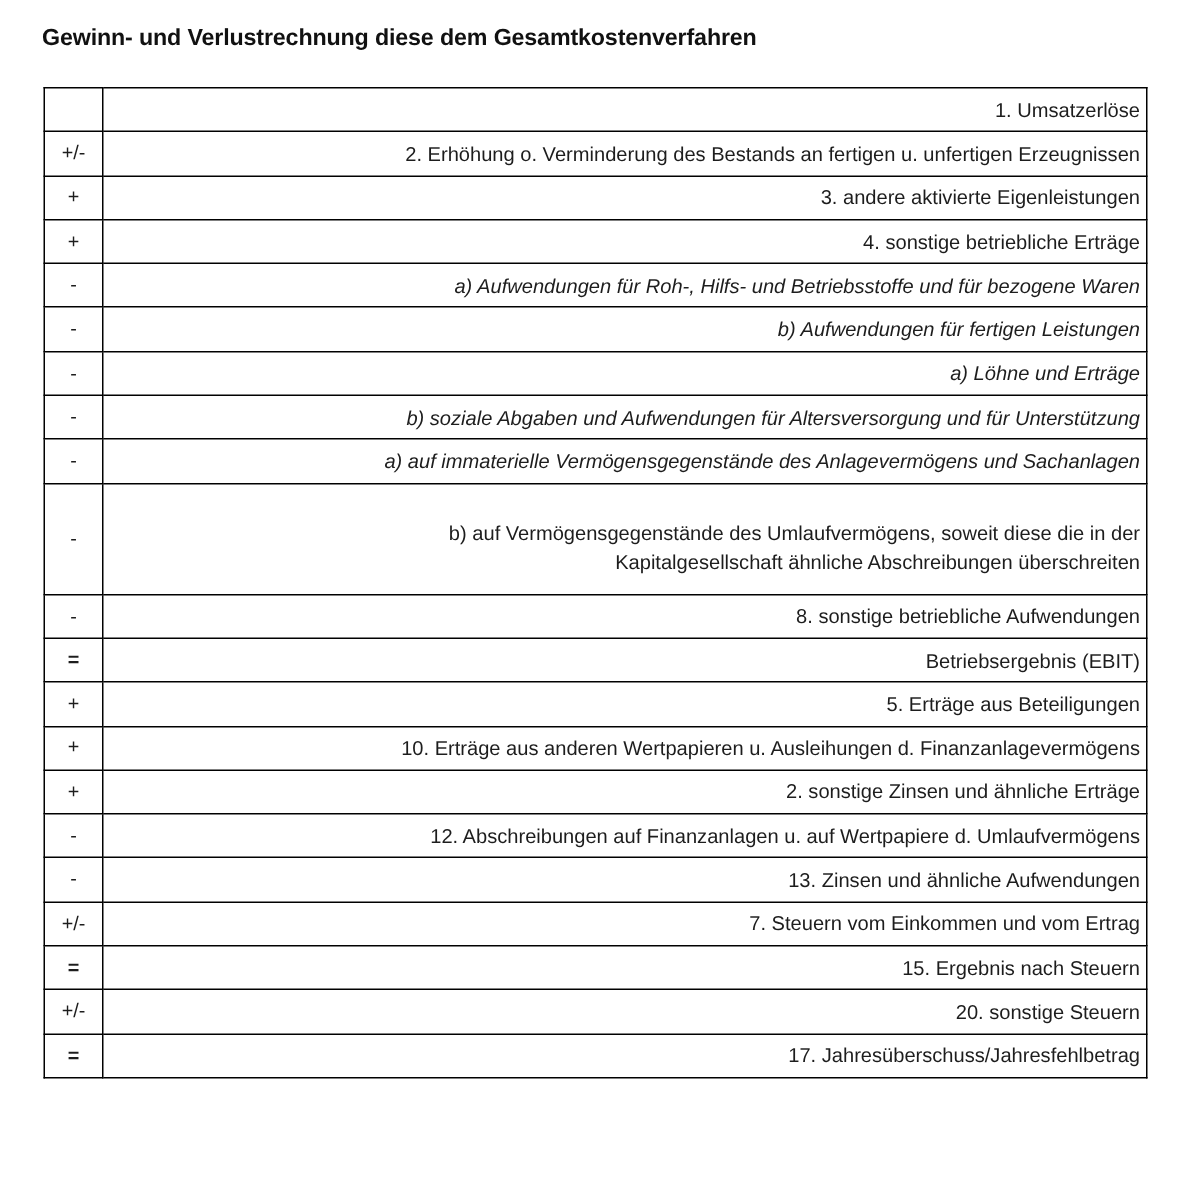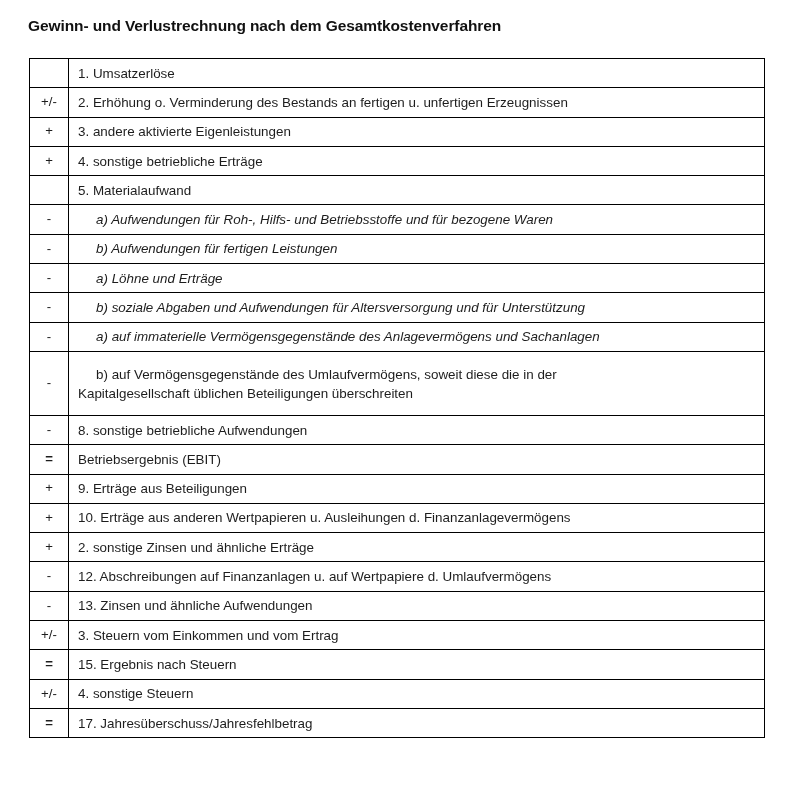--- a/index.html
+++ b/index.html
@@ -43,57 +43,58 @@
     font-size: 13.4px;
     color: #1d1d1d;
   }
   .guv-table col.sign-col { width: 39px; }
   .guv-table col.text-col { width: 696px; }
 
   .guv-table td {
     border: 1px solid #000000;
     padding: 0;
     vertical-align: middle;
+    text-align: right;
   }
   td.sign-cell {
     text-align: center;
     height: 28.3px;
     font-size: 13.2px;
     line-height: 1.1;
     white-space: nowrap;
   }
   td.text-cell {
     padding-left: 9px;
     padding-right: 4px;
     line-height: 1.42;
   }
   tr.row-normal td { height: 28.3px; }
   tr.row-tall td { height: 57px; }
   tr.row-tall td.text-cell {
     vertical-align: middle;
-    padding-top: 4px;
+    padding-top: 14px;
     padding-bottom: 2px;
     margin-top: 15px;
   }
 
   .level-sub { padding-left: 18px; display: block; font-style: italic; }
   .level-main { display: block; }
 
   tr.bold td { font-weight: normal; }
   tr.bold td.sign-cell { font-weight: bold; }
 
   .wrap-line { display: block; }
   .wrap-line.first { padding-left: 18px; }
 </style>
 </head>
 <body>
 
 <div class="page">
 
-  <div class="doc-title">Gewinn- und Verlustrechnung nach dem Gesamtkostenverfahren</div>
+  <div class="doc-title">Gewinn- und Verlustrechnung diese dem Gesamtkostenverfahren</div>
 
   <table class="guv-table">
     <colgroup>
       <col class="sign-col">
       <col class="text-col">
     </colgroup>
     <tbody>
         <tr class="row-normal">
           <td class="sign-cell"></td>
           <td class="text-cell">
@@ -112,26 +113,20 @@
             <span class="level-main">3. andere aktivierte Eigenleistungen</span>
           </td>
         </tr>
         <tr class="row-normal">
           <td class="sign-cell">+</td>
           <td class="text-cell">
             <span class="level-main">4. sonstige betriebliche Erträge</span>
           </td>
         </tr>
         <tr class="row-normal">
-          <td class="sign-cell"></td>
-          <td class="text-cell">
-            <span class="level-main">5. Materialaufwand</span>
-          </td>
-        </tr>
-        <tr class="row-normal">
           <td class="sign-cell">-</td>
           <td class="text-cell">
             <span class="level-sub">a) Aufwendungen für Roh-, Hilfs- und Betriebsstoffe und für bezogene Waren</span>
           </td>
         </tr>
         <tr class="row-normal">
           <td class="sign-cell">-</td>
           <td class="text-cell">
             <span class="level-sub">b) Aufwendungen für fertigen Leistungen</span>
           </td>
@@ -151,39 +146,39 @@
         <tr class="row-normal">
           <td class="sign-cell">-</td>
           <td class="text-cell">
             <span class="level-sub">a) auf immaterielle Vermögensgegenstände des Anlagevermögens und Sachanlagen</span>
           </td>
         </tr>
         <tr class="row-tall">
           <td class="sign-cell">-</td>
           <td class="text-cell">
             <span class="wrap-line first">b) auf Vermögensgegenstände des Umlaufvermögens, soweit diese die in der</span>
-            <span class="wrap-line">Kapitalgesellschaft üblichen Beteiligungen überschreiten</span>
+            <span class="wrap-line">Kapitalgesellschaft ähnliche Abschreibungen überschreiten</span>
           </td>
         </tr>
         <tr class="row-normal">
           <td class="sign-cell">-</td>
           <td class="text-cell">
             <span class="level-main">8. sonstige betriebliche Aufwendungen</span>
           </td>
         </tr>
         <tr class="row-normal bold">
           <td class="sign-cell">=</td>
           <td class="text-cell">
             <span class="level-main">Betriebsergebnis (EBIT)</span>
           </td>
         </tr>
         <tr class="row-normal">
           <td class="sign-cell">+</td>
           <td class="text-cell">
-            <span class="level-main">9. Erträge aus Beteiligungen</span>
+            <span class="level-main">5. Erträge aus Beteiligungen</span>
           </td>
         </tr>
         <tr class="row-normal">
           <td class="sign-cell">+</td>
           <td class="text-cell">
             <span class="level-main">10. Erträge aus anderen Wertpapieren u. Ausleihungen d. Finanzanlagevermögens</span>
           </td>
         </tr>
         <tr class="row-normal">
           <td class="sign-cell">+</td>
@@ -199,33 +194,33 @@
         </tr>
         <tr class="row-normal">
           <td class="sign-cell">-</td>
           <td class="text-cell">
             <span class="level-main">13. Zinsen und ähnliche Aufwendungen</span>
           </td>
         </tr>
         <tr class="row-normal">
           <td class="sign-cell">+/-</td>
           <td class="text-cell">
-            <span class="level-main">3. Steuern vom Einkommen und vom Ertrag</span>
+            <span class="level-main">7. Steuern vom Einkommen und vom Ertrag</span>
           </td>
         </tr>
         <tr class="row-normal bold">
           <td class="sign-cell">=</td>
           <td class="text-cell">
             <span class="level-main">15. Ergebnis nach Steuern</span>
           </td>
         </tr>
         <tr class="row-normal">
           <td class="sign-cell">+/-</td>
           <td class="text-cell">
-            <span class="level-main">4. sonstige Steuern</span>
+            <span class="level-main">20. sonstige Steuern</span>
           </td>
         </tr>
         <tr class="row-normal bold">
           <td class="sign-cell">=</td>
           <td class="text-cell">
             <span class="level-main">17. Jahresüberschuss/Jahresfehlbetrag</span>
           </td>
         </tr>
       </tbody>
   </table>

